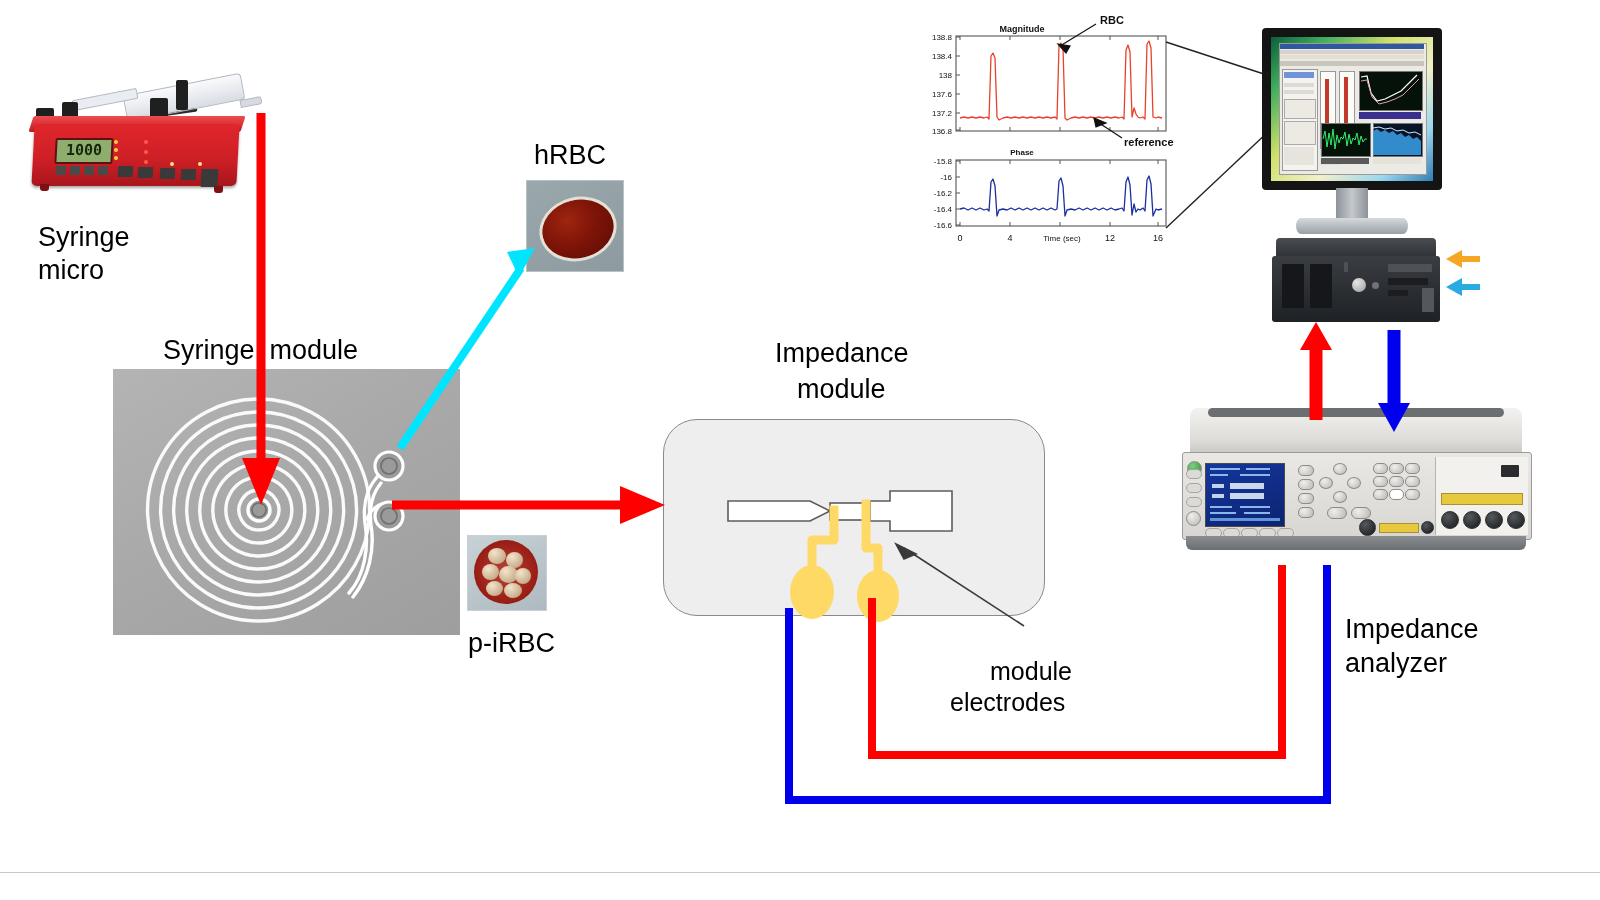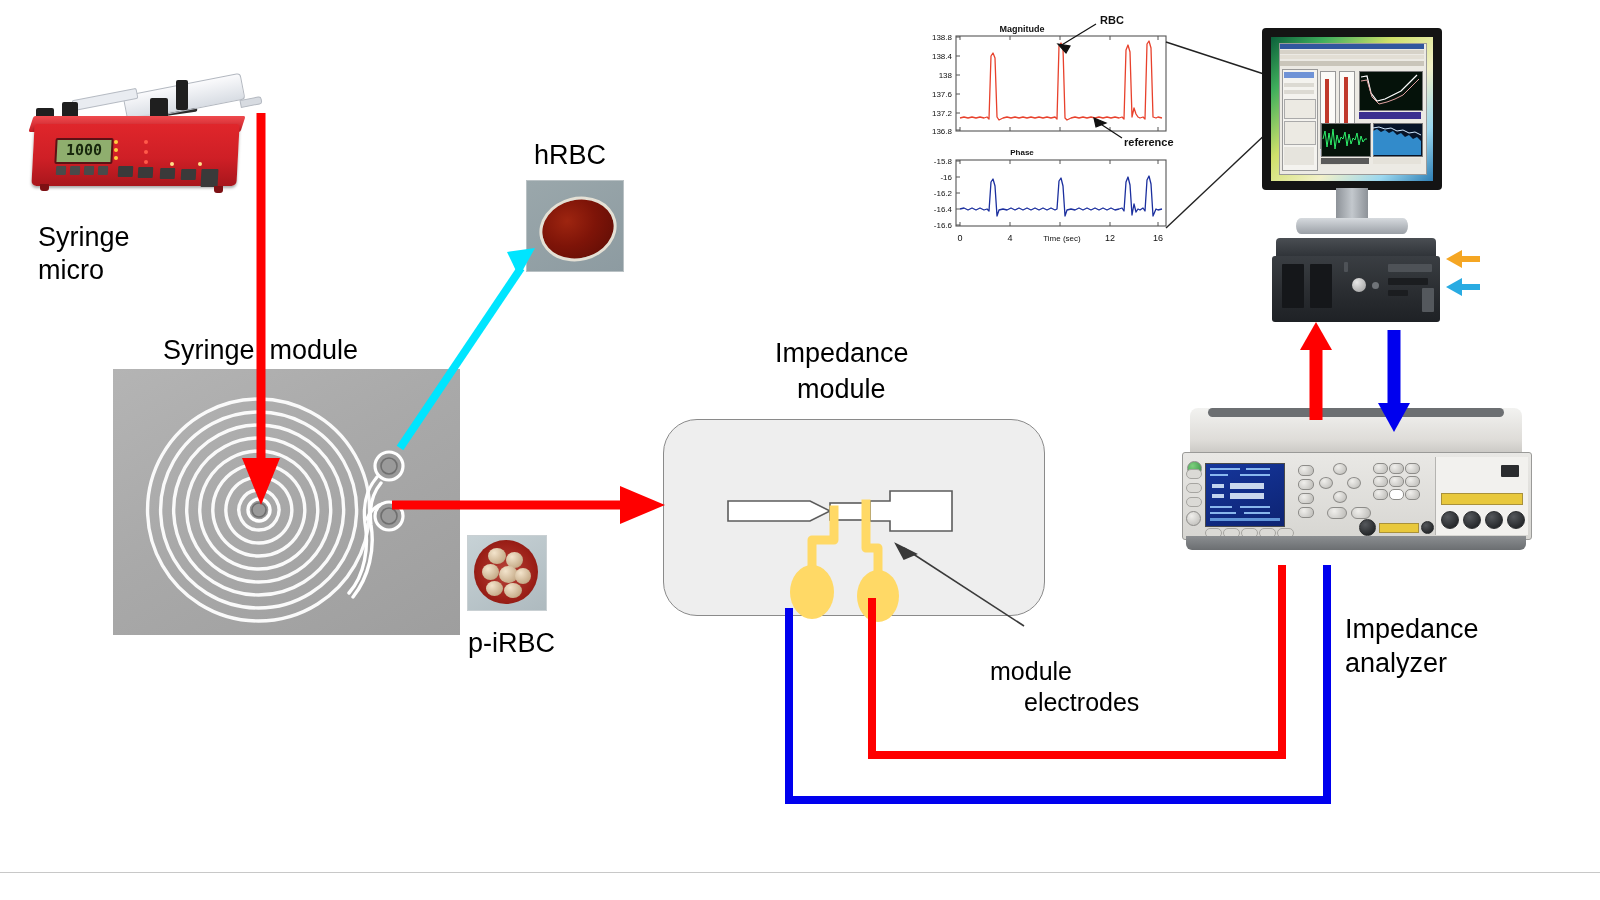--- a/index.html
+++ b/index.html
@@ -246,21 +246,21 @@
       <ellipse cx="214" cy="176" rx="21" ry="26" fill="#ffd966"></ellipse>
 
       <g stroke="#3a3a3a" stroke-width="1.6" fill="#3a3a3a">
         <line x1="240" y1="128" x2="360" y2="206"></line>
         <polygon points="232,124 252,134 240,139"></polygon>
       </g>
     </svg>
   </div>
 
   <div class="lbl lbl-md" style="left:990px;top:657px;">module</div>
-  <div class="lbl lbl-md" style="left:1024px;top:688px;">electrodes</div>
+  <div class="lbl lbl-md" style="left:950px;top:688px;">electrodes</div>
 
   <svg class="abs" style="left:900px;top:10px;" width="290" height="250" viewBox="0 0 290 250">
 
     <g>
       <text x="122" y="22" font-family="Liberation Sans, sans-serif" font-size="9" font-weight="bold" text-anchor="middle" fill="#111">Magnitude</text>
       <rect x="56" y="26" width="210" height="95" fill="#ffffff" stroke="#555" stroke-width="1.1"></rect>
 
       <g font-family="Liberation Sans, sans-serif" font-size="8" fill="#111" text-anchor="end">
         <text x="52" y="30">138.8</text>
         <text x="52" y="49">138.4</text>

